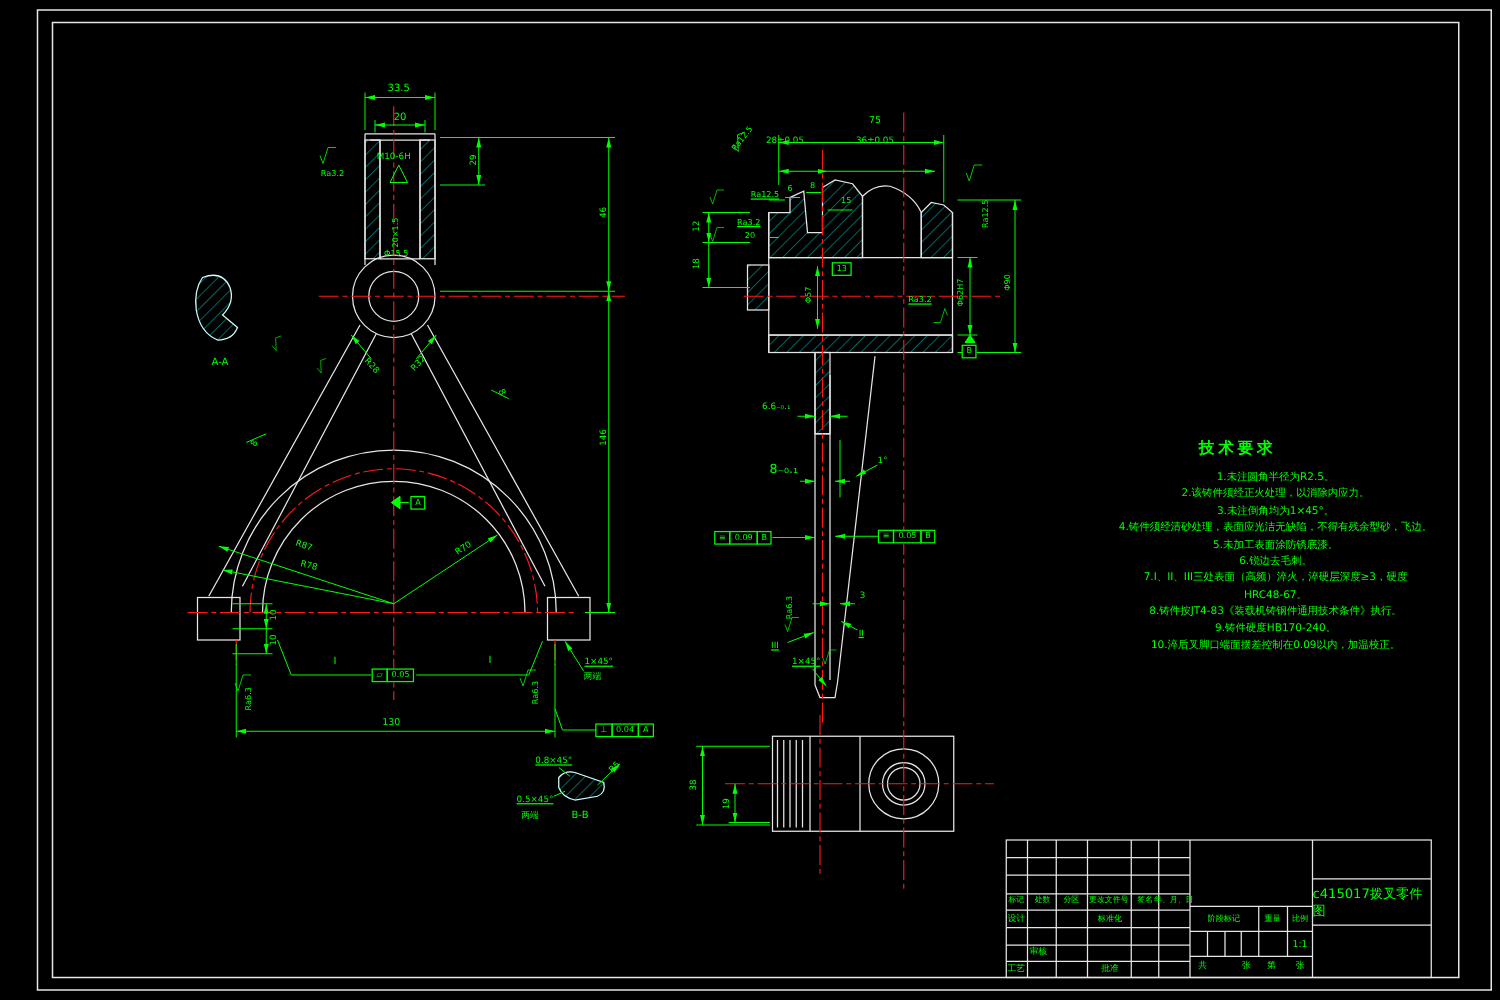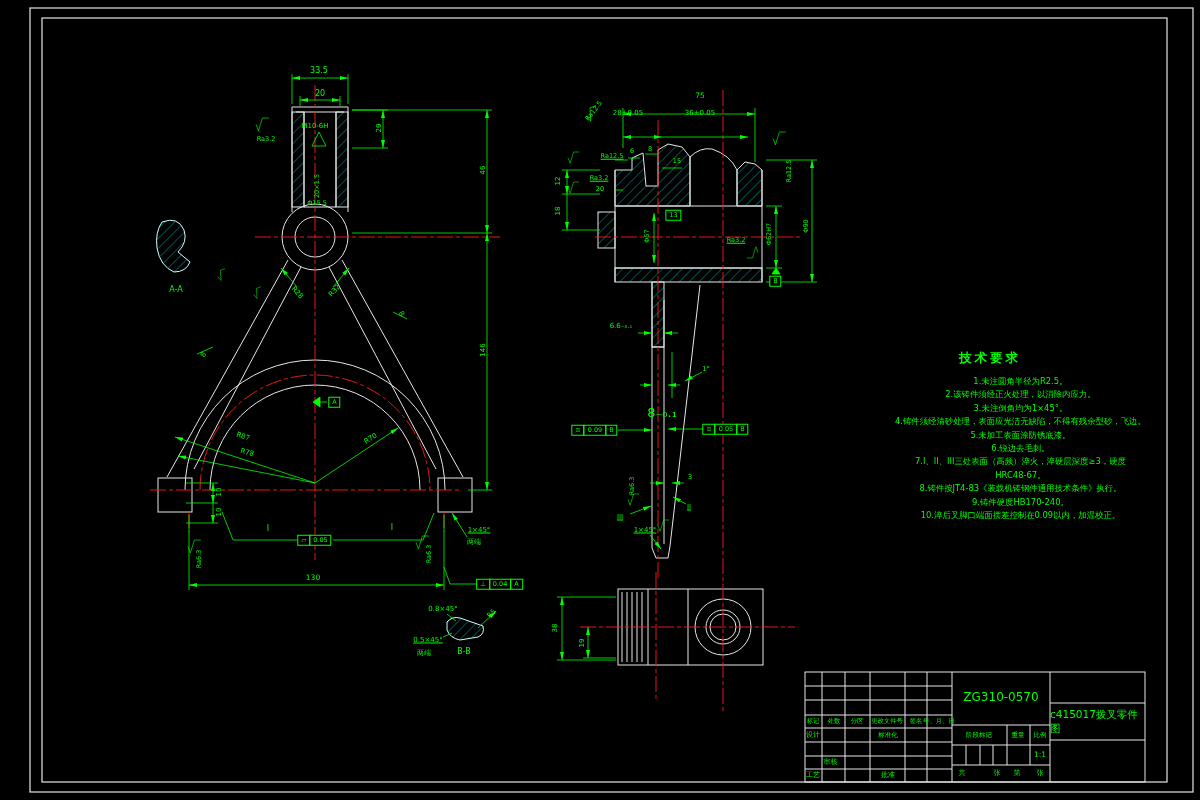--- a/index.html
+++ b/index.html
@@ -199,21 +199,20 @@
       <div class="tech-line">4.铸件须经清砂处理，表面应光洁无缺陷，不得有残余型砂，飞边。</div>
       <div class="tech-line">5.未加工表面涂防锈底漆。</div>
       <div class="tech-line">6.锐边去毛刺。</div>
       <div class="tech-line">7.I、II、III三处表面（高频）淬火，淬硬层深度≥3，硬度</div>
       <div class="tech-line">HRC48-67。</div>
       <div class="tech-line">8.铸件按JT4-83《装载机铸钢件通用技术条件》执行。</div>
       <div class="tech-line">9.铸件硬度HB170-240。</div>
       <div class="tech-line">10.淬后叉脚口端面摆差控制在0.09以内，加温校正。</div>
     </div>
 
-<div id="material-code">ZG310-0570</div>
 <div id="drawing-title">c415017拨叉零件图</div>
 
 <div id="ann-layer">
       <div class="ann" style="left: 319px; top: 71px; transform: translate(-50%, -50%) rotate(0deg);">33.5</div>
       <div class="ann" style="left: 320px; top: 94px; transform: translate(-50%, -50%) rotate(0deg);">20</div>
       <div class="ann" style="left: 315px; top: 126px; font-size: 7px; transform: translate(-50%, -50%) rotate(0deg);">M10-6H</div>
       <div class="ann" style="left: 266px; top: 139px; font-size: 6.5px; transform: translate(-50%, -50%) rotate(0deg);">Ra3.2</div>
       <div class="ann" style="left: 317px; top: 186px; font-size: 6.5px; transform: translate(-50%, -50%) rotate(-90deg);">20×1.5</div>
       <div class="ann" style="left: 317px; top: 203px; font-size: 6.5px; transform: translate(-50%, -50%) rotate(0deg); text-align: center;">Φ15.5</div>
       <div class="ann" style="left: 379px; top: 128px; font-size: 7px; transform: translate(-50%, -50%) rotate(-90deg);">29</div>
@@ -229,21 +228,21 @@
       <div class="ann" style="left: 371px; top: 439px; font-size: 7px; transform: translate(-50%, -50%) rotate(-33deg);">R70</div>
       <div class="ann" style="left: 219px; top: 492px; font-size: 7px; transform: translate(-50%, -50%) rotate(-90deg);">10</div>
       <div class="ann" style="left: 219px; top: 512px; font-size: 7px; transform: translate(-50%, -50%) rotate(-90deg);">10</div>
       <div class="ann" style="left: 268px; top: 529px; font-size: 8px; transform: translate(-50%, -50%) rotate(0deg);">I</div>
       <div class="ann" style="left: 392px; top: 528px; font-size: 8px; transform: translate(-50%, -50%) rotate(0deg);">I</div>
       <div class="ann" style="left: 199px; top: 559px; font-size: 6.5px; transform: translate(-50%, -50%) rotate(-90deg);">Ra6.3</div>
       <div class="ann" style="left: 429px; top: 554px; font-size: 6.5px; transform: translate(-50%, -50%) rotate(-90deg);">Ra6.3</div>
       <div class="ann" style="left: 479px; top: 530px; font-size: 7px; transform: translate(-50%, -50%) rotate(0deg); text-decoration: underline;">1×45°</div>
       <div class="ann" style="left: 474px; top: 542px; font-size: 7px; transform: translate(-50%, -50%) rotate(0deg);">两端</div>
       <div class="ann" style="left: 313px; top: 578px; font-size: 7.5px; transform: translate(-50%, -50%) rotate(0deg);">130</div>
-      <div class="ann" style="left: 443px; top: 609px; font-size: 7px; transform: translate(-50%, -50%) rotate(0deg); ">0.8×45°</div>
+      <div class="ann" style="left: 443px; top: 609px; font-size: 7px; transform: translate(-50%, -50%) rotate(0deg); text-decoration: underline;">0.8×45°</div>
       <div class="ann" style="left: 492px; top: 614px; font-size: 7px; transform: translate(-50%, -50%) rotate(-45deg);">R5</div>
       <div class="ann" style="left: 428px; top: 640px; font-size: 7px; transform: translate(-50%, -50%) rotate(0deg); text-decoration: underline;">0.5×45°</div>
       <div class="ann" style="left: 424px; top: 653px; font-size: 7px; transform: translate(-50%, -50%) rotate(0deg);">两端</div>
       <div class="ann" style="left: 464px; top: 652px; font-size: 8px; transform: translate(-50%, -50%) rotate(0deg);">B-B</div>
       <div class="ann" style="left: 700px; top: 96px; font-size: 7.5px; transform: translate(-50%, -50%) rotate(0deg);">75</div>
       <div class="ann" style="left: 628px; top: 113px; font-size: 7px; transform: translate(-50%, -50%) rotate(0deg);">28±0.05</div>
       <div class="ann" style="left: 700px; top: 113px; font-size: 7px; transform: translate(-50%, -50%) rotate(0deg);">36±0.05</div>
       <div class="ann" style="left: 594px; top: 111px; font-size: 6.5px; transform: translate(-50%, -50%) rotate(-52deg);">Ra12.5</div>
       <div class="ann" style="left: 612px; top: 156px; font-size: 6.5px; transform: translate(-50%, -50%) rotate(0deg); text-decoration: underline;">Ra12.5</div>
       <div class="ann" style="left: 632px; top: 151px; font-size: 6.5px; transform: translate(-50%, -50%) rotate(0deg);">6</div>
@@ -252,21 +251,21 @@
       <div class="ann" style="left: 599px; top: 178px; font-size: 6.5px; transform: translate(-50%, -50%) rotate(0deg); text-decoration: underline;">Ra3.2</div>
       <div class="ann" style="left: 600px; top: 189px; font-size: 6.5px; transform: translate(-50%, -50%) rotate(0deg);">20</div>
       <div class="ann" style="left: 558px; top: 181px; font-size: 7px; transform: translate(-50%, -50%) rotate(-90deg);">12</div>
       <div class="ann" style="left: 558px; top: 211px; font-size: 7px; transform: translate(-50%, -50%) rotate(-90deg);">18</div>
       <div class="ann" style="left: 647px; top: 236px; font-size: 6.5px; transform: translate(-50%, -50%) rotate(-90deg);">Φ57</div>
       <div class="ann" style="left: 736px; top: 240px; font-size: 6.5px; transform: translate(-50%, -50%) rotate(0deg); text-decoration: underline;">Ra3.2</div>
       <div class="ann" style="left: 789px; top: 171px; font-size: 6.5px; transform: translate(-50%, -50%) rotate(-90deg);">Ra12.5</div>
       <div class="ann" style="left: 769px; top: 234px; font-size: 6.5px; transform: translate(-50%, -50%) rotate(-90deg);">Φ62H7</div>
       <div class="ann" style="left: 806px; top: 226px; font-size: 6.5px; transform: translate(-50%, -50%) rotate(-90deg);">Φ90</div>
       <div class="ann" style="left: 621px; top: 326px; font-size: 7px; transform: translate(-50%, -50%) rotate(0deg);">6.6₋₀.₁</div>
-      <div class="ann" style="left: 662px; top: 376px; font-size: 13px; transform: translate(-50%, -50%) rotate(0deg); margin-top: 36px;">8₋₀.₁</div>
+      <div class="ann" style="left: 627px; top: 376px; font-size: 10px; transform: translate(-50%, -50%) rotate(0deg);">8₋₀.₁</div>
       <div class="ann" style="left: 706px; top: 369px; font-size: 7px; transform: translate(-50%, -50%) rotate(0deg);">1°</div>
       <div class="ann" style="left: 690px; top: 477px; font-size: 7px; transform: translate(-50%, -50%) rotate(0deg);">3</div>
       <div class="ann" style="left: 632px; top: 486px; font-size: 6.5px; transform: translate(-50%, -50%) rotate(-90deg);">Ra6.3</div>
       <div class="ann" style="left: 620px; top: 517px; font-size: 7px; transform: translate(-50%, -50%) rotate(0deg); text-decoration: underline;">III</div>
       <div class="ann" style="left: 689px; top: 507px; font-size: 7px; transform: translate(-50%, -50%) rotate(0deg); text-decoration: underline;">II</div>
       <div class="ann" style="left: 645px; top: 530px; font-size: 7px; transform: translate(-50%, -50%) rotate(0deg); text-decoration: underline;">1×45°</div>
       <div class="ann" style="left: 555px; top: 628px; font-size: 7px; transform: translate(-50%, -50%) rotate(-90deg);">38</div>
       <div class="ann" style="left: 582px; top: 643px; font-size: 7px; transform: translate(-50%, -50%) rotate(-90deg);">19</div>
       <div class="gdt" style="left: 315px; top: 540px;">
         <span>▱</span>

